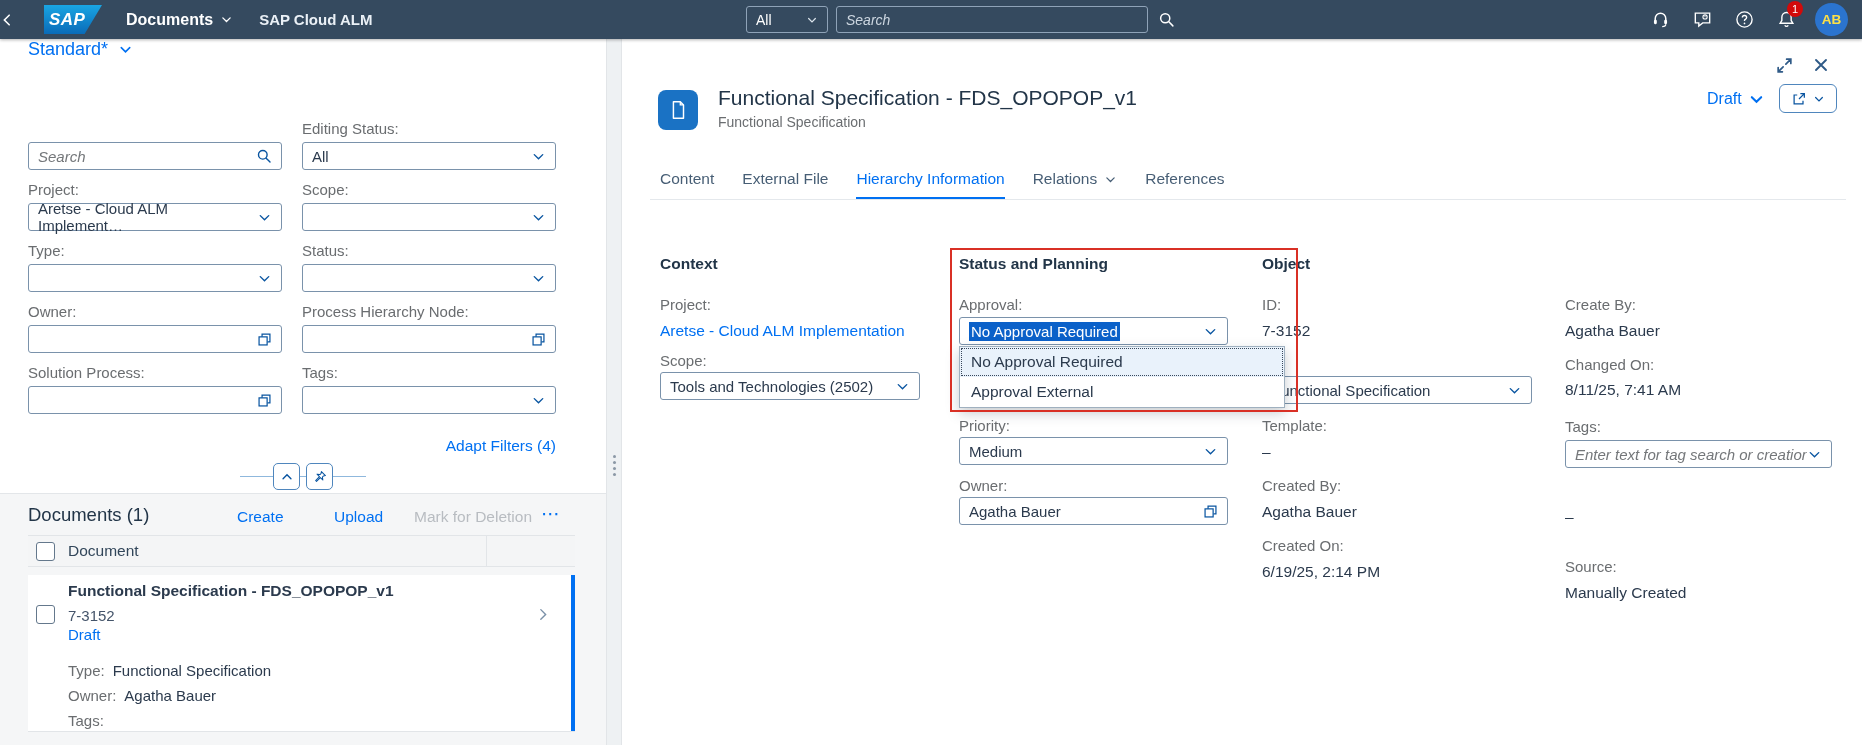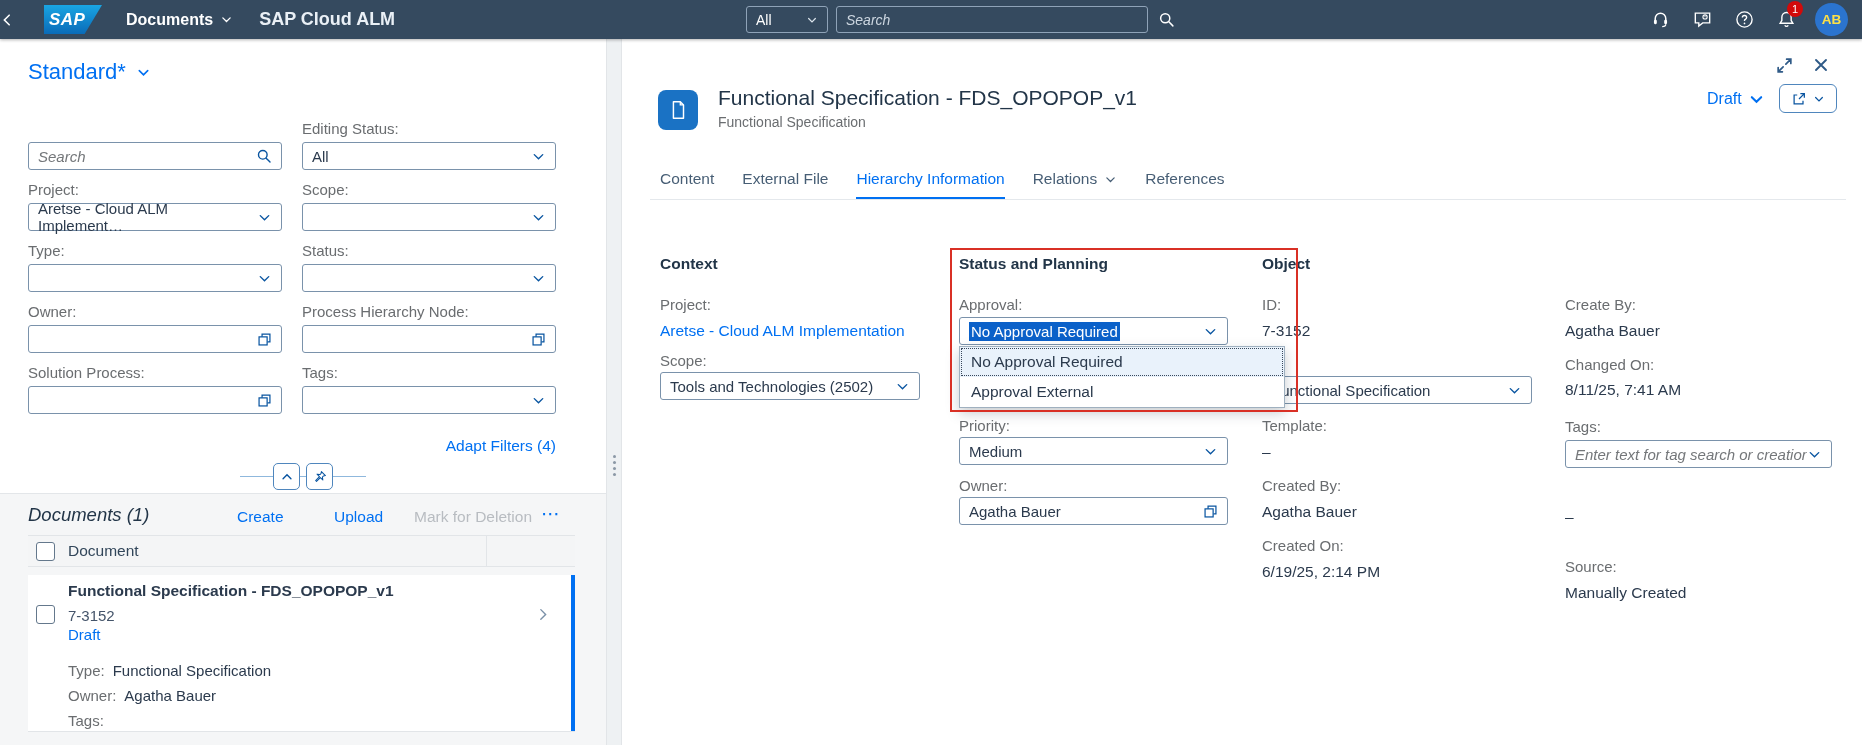--- a/index.html
+++ b/index.html
@@ -7,21 +7,21 @@
     font-family:"Liberation Sans","DejaVu Sans",sans-serif; color:#2b3a4d; }
 
   
   .shell { position:absolute; left:0; top:0; width:1862px; height:39px; background:#354a5f;
     display:flex; align-items:center; z-index:40; box-shadow:0 1px 3px rgba(0,0,0,.3); }
   .shell .backbtn { width:34px; text-align:center; color:#fff; cursor:pointer; }
   .saplogo { margin-left:10px; width:58px; height:29px; background:linear-gradient(180deg,#19a5e3,#0a6bb8);
     clip-path:polygon(0 0,100% 0,70% 100%,0 100%); display:flex; align-items:center; color:#fff;
     font-weight:bold; font-style:italic; font-size:17px; padding-left:5px; letter-spacing:.5px; }
   .shell-title { margin-left:24px; color:#fff; font-size:16px; font-weight:bold; display:flex; align-items:center; gap:7px; }
-  .shell-sub { margin-left:26px; color:#eaf0f6; font-size:18px; font-weight:bold; }
+  .shell-sub { margin-left:26px; color:#eaf0f6; font-size:15px; font-weight:bold; }
   .shell-search { position:absolute; left:746px; top:6px; display:flex; align-items:center; }
   .shl-box { height:27px; border:1px solid #8fa3b8; border-radius:3px; display:flex; align-items:center;
     color:#fff; font-size:14px; padding:0 9px; }
   .shl-scope { width:82px; justify-content:space-between; }
   .shl-input { width:312px; margin-left:8px; }
   .shl-input input { border:none; outline:none; background:transparent; color:#fff; font-size:14px;
     font-family:inherit; width:100%; }
   .shl-input input::placeholder { color:#ccd6e0; font-style:italic; }
   .shl-mag { margin-left:10px; color:#fff; }
   .shell-icons { position:absolute; right:0; top:0; height:39px; display:flex; align-items:center; }
@@ -33,35 +33,35 @@
     font-weight:bold; display:flex; align-items:center; justify-content:center; margin:0 14px 0 8px; cursor:pointer; }
   .ibox { height:28px; border:1px solid #7a92ab; border-radius:3px; background:#fff;
     display:flex; align-items:center; padding:0 9px; font-size:15px; color:#2b3a4d; }
   .ibox .grow { flex:1; }
   .icb { color:#0854a0; display:flex; align-items:center; }
   .ibox input { border:none; outline:none; flex:1; font-size:15px; font-family:inherit; color:#2b3a4d; min-width:0; }
   .ibox input::placeholder { color:#74777a; font-style:italic; }
 
   
   .fpane { position:absolute; left:0; top:39px; width:606px; bottom:0; background:#fff; }
-  .viewtitle { position:absolute; left:28px; top:20px; font-size:22px; color:#0070f2;
+  .viewtitle { position:absolute; left:28px; top:0; font-size:18px; color:#0070f2;
     display:flex; align-items:center; gap:10px; cursor:pointer;justify-content:flex-end; }
   .fgrid { position:absolute; left:28px; top:81px; width:528px; display:grid;
     grid-template-columns:254px 254px; column-gap:20px; row-gap:11px; }
   .cell .lab { display:block; height:22px; font-size:15px; color:#6a6d70; }
   .adapt { position:absolute; right:50px; top:398px; color:#0070f2; font-size:15.5px; cursor:pointer; }
   .colrow { position:absolute; left:0; top:424px; width:606px; height:27px; }
   .colrow .line { position:absolute; left:240px; top:13px; width:126px; height:1px; background:#8fb8dd; }
   .sqbtn { position:absolute; top:0; width:27px; height:27px; border:1px solid #4f86bd; border-radius:5px;
     background:#fff; color:#0854a0; display:flex; align-items:center; justify-content:center; cursor:pointer; }
 
   
   .listarea { position:absolute; left:0; top:454px; width:606px; bottom:0; background:#f5f6f7; border-top:1px solid #e3e6e9; }
   .listhead { position:absolute; left:0; top:0; width:100%; height:40px; }
-  .lh-title { position:absolute; left:28px; top:10px; font-size:18.5px; color:#223548;font-style:italic; }
+  .lh-title { position:absolute; left:28px; top:10px; font-size:18.5px; color:#223548; }
   .act { position:absolute; top:14px; font-size:15.5px; color:#0070f2; cursor:pointer; display:flex; align-items:center; gap:6px; }
   .act.dis { color:#b8bcc1; cursor:default; }
   .tbl { position:absolute; left:28px; top:41px; width:547px; }
   .tbl-h { position:relative; height:32px; background:#f4f5f6; border-top:1px solid #e2e5e8; border-bottom:1px solid #e2e5e8;
     display:flex; align-items:center; font-size:15.5px; color:#32465a; }
   .tbl-h .cdiv { position:absolute; left:458px; top:0; bottom:0; width:1px; background:#e2e5e8; }
   .cb { width:19px; height:19px; border:1.5px solid #64788c; border-radius:3px; background:#fff;
     display:inline-block; cursor:pointer; }
   .tbl-r { position:absolute; top:40px; left:0; width:547px; height:157px; background:#fff;
     border-bottom:1px solid #e2e5e8; cursor:pointer; }

